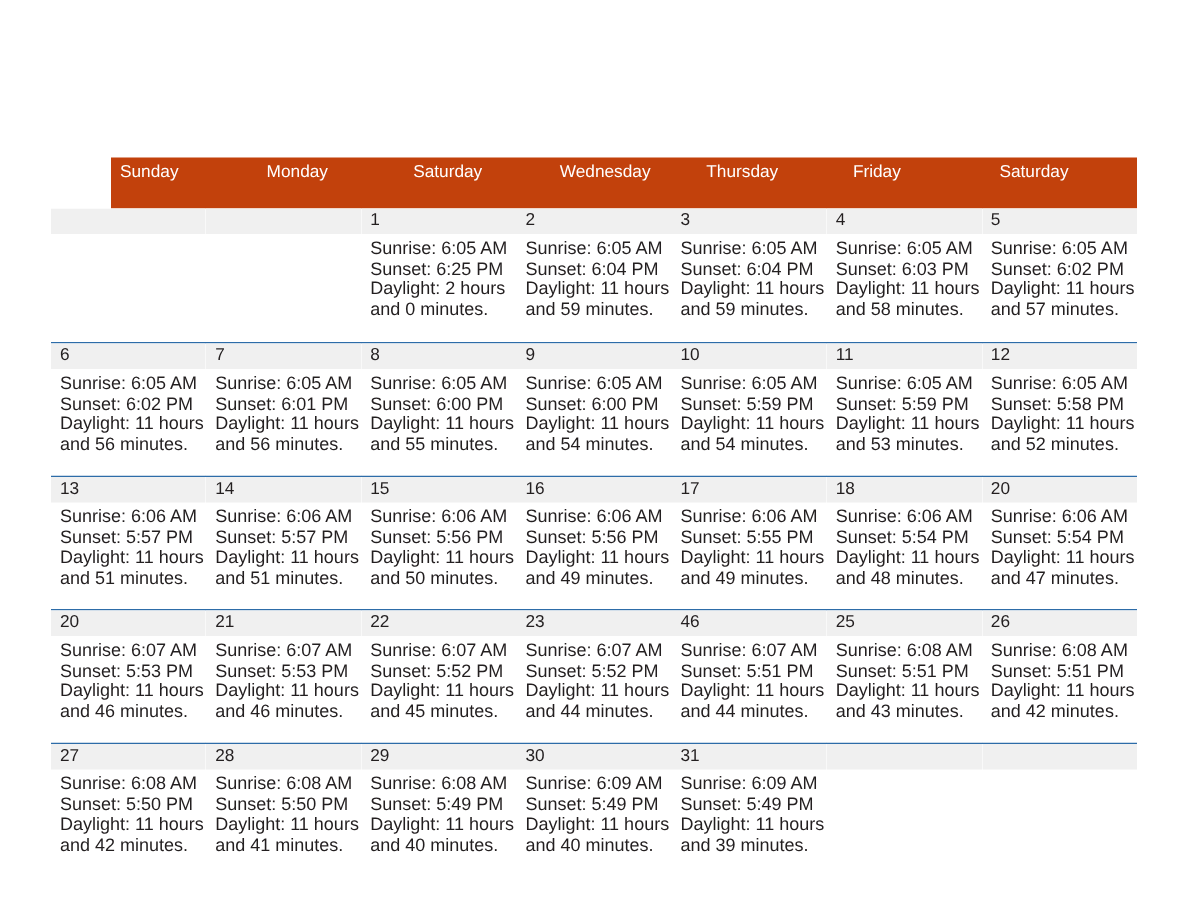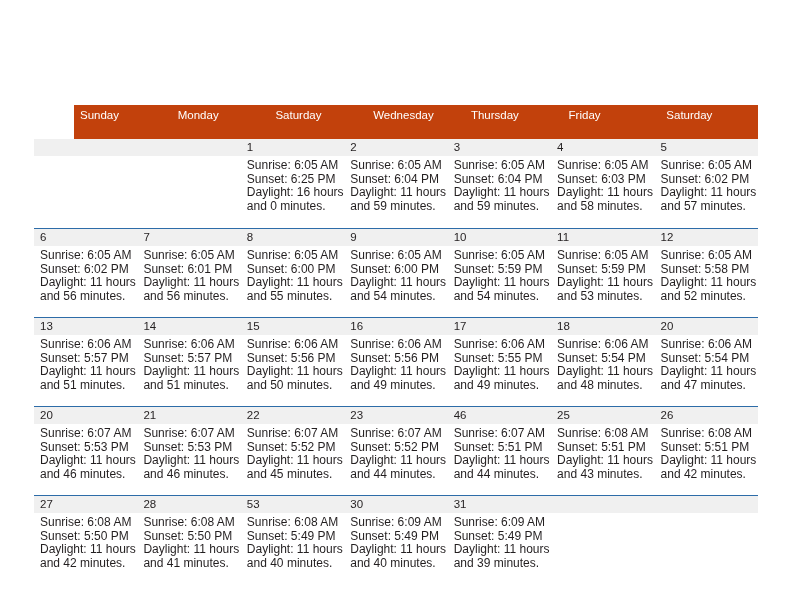--- a/index.html
+++ b/index.html
@@ -165,21 +165,21 @@
       </div>
       <div class="day-cell empty">
         <div class="day-number-band"></div>
 
       </div>
       <div class="day-cell">
         <div class="day-number-band">1</div>
         <div class="day-details">
           <div>Sunrise: 6:05 AM</div>
           <div>Sunset: 6:25 PM</div>
-          <div>Daylight: 16 hours</div>
+          <div>Daylight: 2 hours</div>
           <div>and 0 minutes.</div>
         </div>
       </div>
       <div class="day-cell">
         <div class="day-number-band">2</div>
         <div class="day-details">
           <div>Sunrise: 6:05 AM</div>
           <div>Sunset: 6:04 PM</div>
           <div>Daylight: 11 hours</div>
           <div>and 59 minutes.</div>
@@ -425,21 +425,21 @@
       <div class="day-cell">
         <div class="day-number-band">28</div>
         <div class="day-details">
           <div>Sunrise: 6:08 AM</div>
           <div>Sunset: 5:50 PM</div>
           <div>Daylight: 11 hours</div>
           <div>and 41 minutes.</div>
         </div>
       </div>
       <div class="day-cell">
-        <div class="day-number-band">53</div>
+        <div class="day-number-band">29</div>
         <div class="day-details">
           <div>Sunrise: 6:08 AM</div>
           <div>Sunset: 5:49 PM</div>
           <div>Daylight: 11 hours</div>
           <div>and 40 minutes.</div>
         </div>
       </div>
       <div class="day-cell">
         <div class="day-number-band">30</div>
         <div class="day-details">

